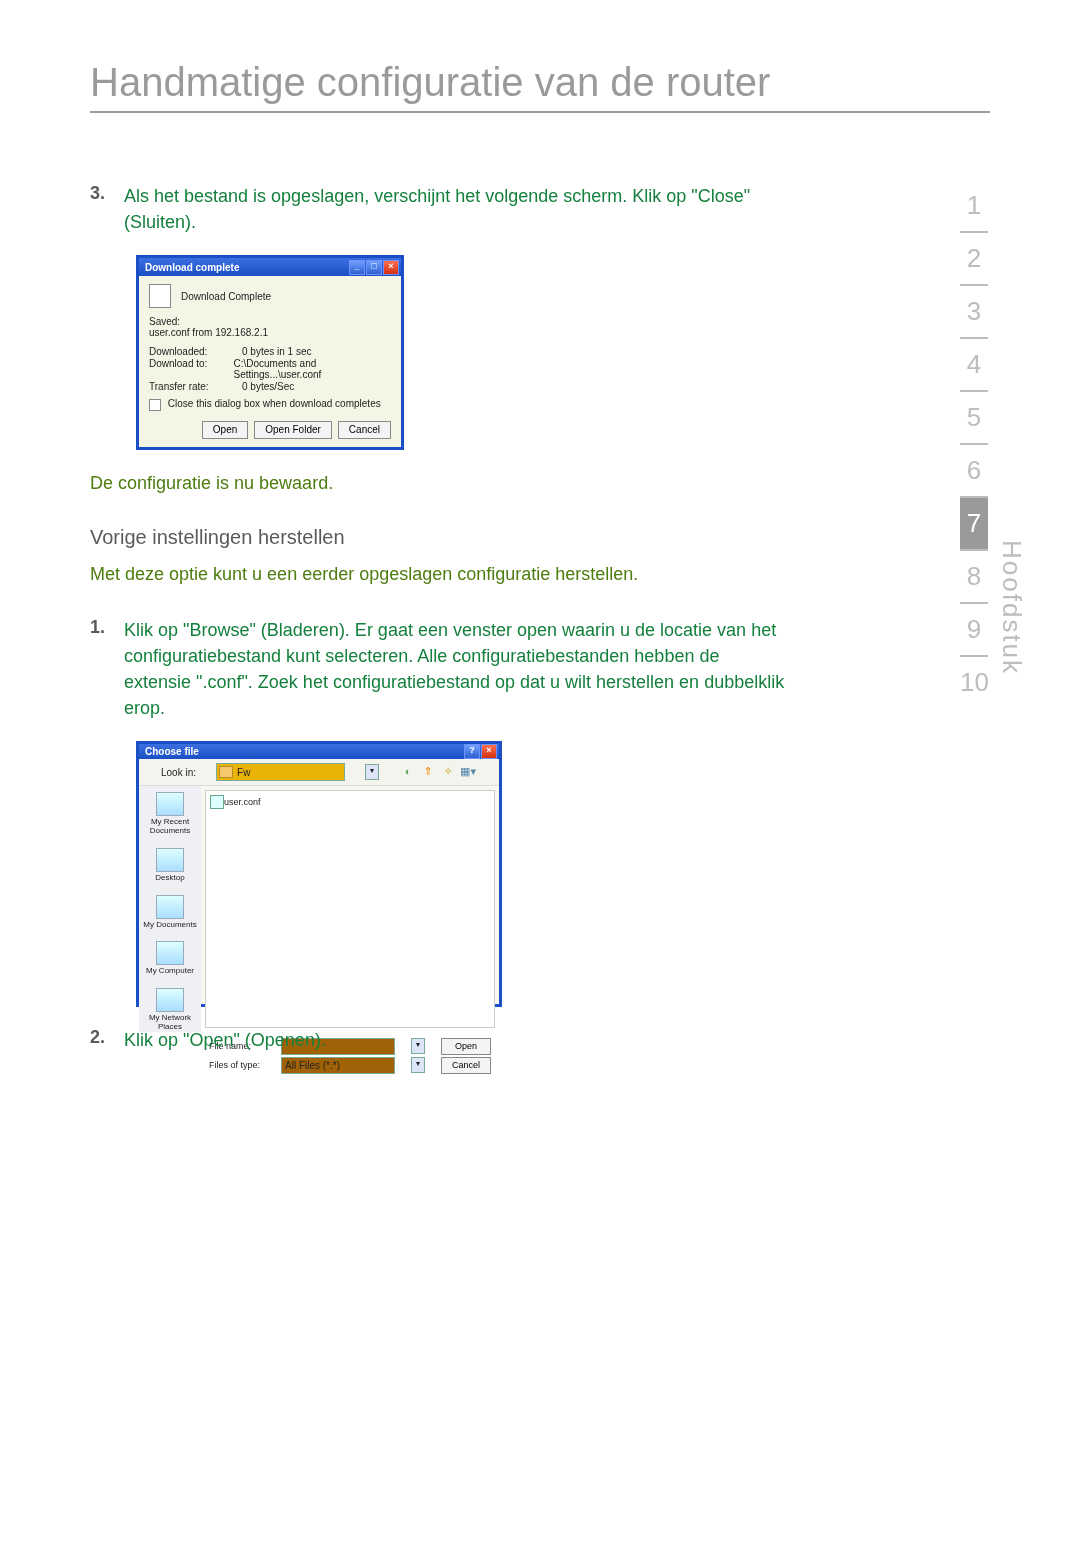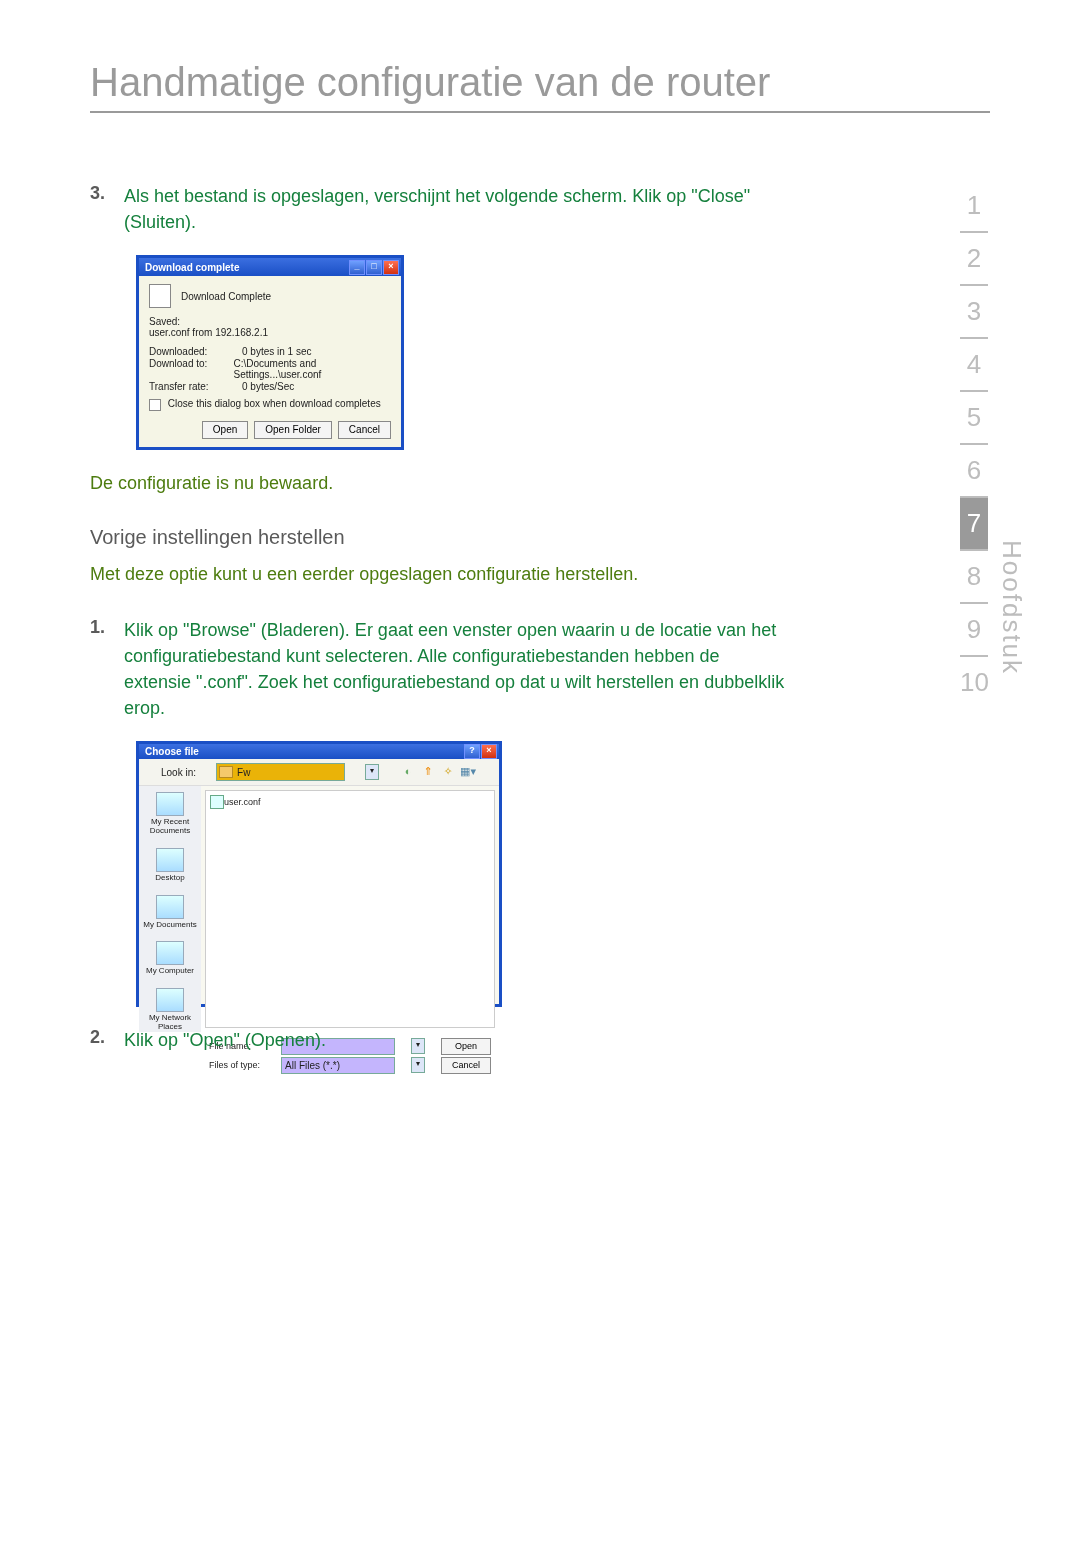--- a/index.html
+++ b/index.html
@@ -47,21 +47,21 @@
   .dlg2 .main{flex:1;display:flex}
   .places{width:62px;background:#eef0f4;display:flex;flex-direction:column;align-items:center;padding-top:6px;gap:12px}
   .place{text-align:center;font-size:8px;line-height:1.1}
   .place .picon{width:26px;height:22px;margin:0 auto 2px;border:1px solid #9ab;background:linear-gradient(#dff,#adf)}
   .filelist{flex:1;background:#fff;border:1px solid #ccc;margin:4px;padding:4px}
   .fileitem{display:flex;align-items:center;font-size:9px}
   .fileicon{width:12px;height:12px;border:1px solid #6a8;background:#dff}
   .dlg2 .bottom{padding:4px 8px 6px 70px}
   .brow{display:flex;align-items:center;gap:16px;margin:2px 0}
   .brow .blbl{width:56px;font-size:9px}
-  .brow .binput{flex:1;height:15px;border:1px solid #7a9;background:#c4b5fd}
+  .brow .binput{flex:1;height:15px;border:1px solid #7a9;background:#a16207}
   .brow button{width:50px;height:17px;font-size:9px;background:#f4f4f4;border:1px solid #888}
 </style>
 </head>
 <body>
 
 <div class="page">
   <h1 class="title">Handmatige configuratie van de router</h1>
   <div class="rule"></div>
 
   <div class="body">

